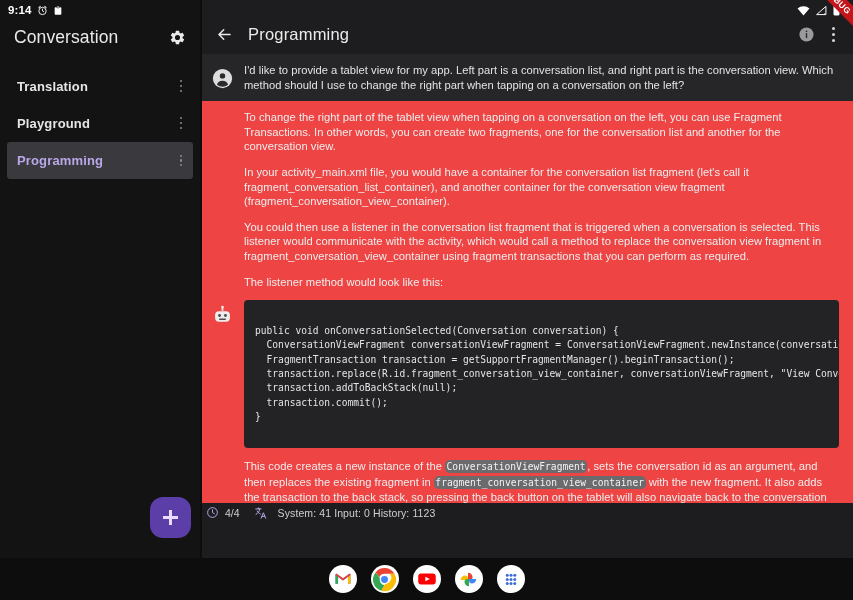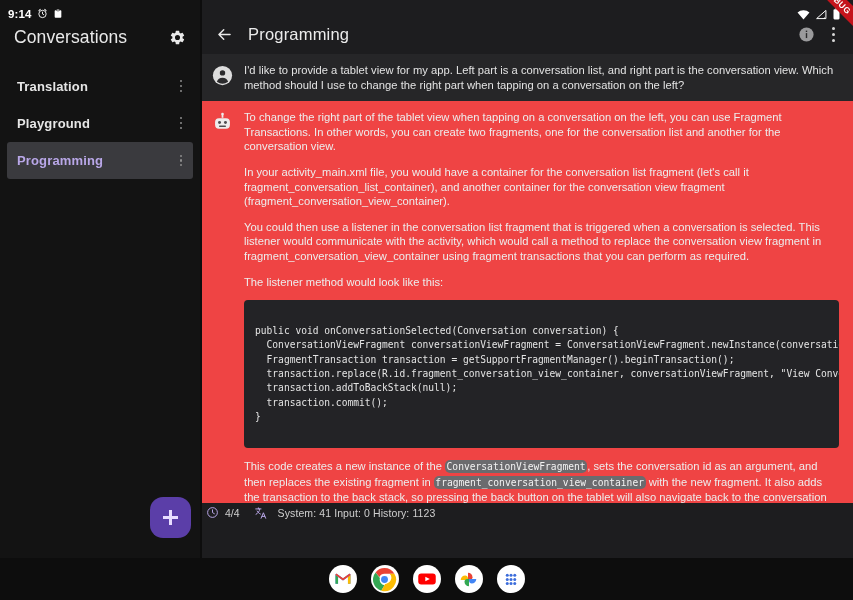--- a/index.html
+++ b/index.html
@@ -14,22 +14,22 @@
     position: relative;
     width: 853px; height: 600px;
     background: #0d0d0d;
     overflow: hidden;
   }
 
   
   .statusbar {
     position: absolute; top: 0; left: 0;
     width: 853px; height: 20px;
-    display: flex; align-items: flex-start;
-    padding: 8px 8px;
+    display: flex; align-items: flex-end;
+    padding: 16px 8px;
     z-index: 40;
     pointer-events: none;
   }
   .sb-clock {
     font-size: 11.5px; font-weight: bold; color: #ffffff;
     letter-spacing: .1px;
   }
   .sb-left-icons { display: flex; align-items: center; gap: 5px; margin-left: 6px; }
   .sb-right { margin-left: auto; display: flex; align-items: center; gap: 5px; padding-right: 4px; }
   .ic { display: inline-block; line-height: 0; }
@@ -133,20 +133,21 @@
 
   
   .transcript {
     position: absolute; top: 54px; left: 0;
     width: 651px; height: 449px;
     overflow: hidden;
   }
   .msg {
     display: flex;
     padding: 9px 14px 9px 10px;
+    align-items: center;
   }
   .msg.user { background: #262628; }
   .msg.bot  { background: #ef4444; }
 
   .avatar {
     flex: 0 0 auto;
     width: 21px; height: 21px;
     margin-top: 2px; margin-right: 11px;
     display: flex; align-items: center; justify-content: center;
   }
@@ -261,21 +262,21 @@
     pointer-events: none;
   }
 </style>
 </head>
 <body>
 
 <div id="screen">
 
   <div class="left-pane">
     <div class="left-header">
-      <div class="left-title">Conversations</div>
+      <div class="left-title">Conversation</div>
       <div class="gear-btn">
         <span class="ic">
           <svg width="17" height="17" viewBox="0 0 24 24">
               <path fill="#e9e9e9" d="M19.14 12.94a7.4 7.4 0 000-1.88l2.03-1.58a.5.5 0 00.12-.63l-1.92-3.32a.5.5 0 00-.6-.22l-2.39.96a7.3 7.3 0 00-1.63-.94l-.36-2.54a.5.5 0 00-.5-.42h-3.84a.5.5 0 00-.5.42l-.36 2.54c-.58.24-1.13.55-1.63.94l-2.39-.96a.5.5 0 00-.6.22L2.65 8.85a.5.5 0 00.12.63l2.03 1.58a7.4 7.4 0 000 1.88l-2.03 1.58a.5.5 0 00-.12.63l1.92 3.32c.13.22.39.31.6.22l2.39-.96c.5.39 1.05.7 1.63.94l.36 2.54c.04.24.25.42.5.42h3.84c.25 0 .46-.18.5-.42l.36-2.54c.58-.24 1.13-.55 1.63-.94l2.39.96c.22.09.47 0 .6-.22l1.92-3.32a.5.5 0 00-.12-.63l-2.03-1.58zM12 15.6A3.6 3.6 0 1112 8.4a3.6 3.6 0 010 7.2z"></path>
             </svg>
         </span>
       </div>
     </div>
 
     <div class="conv-list">

